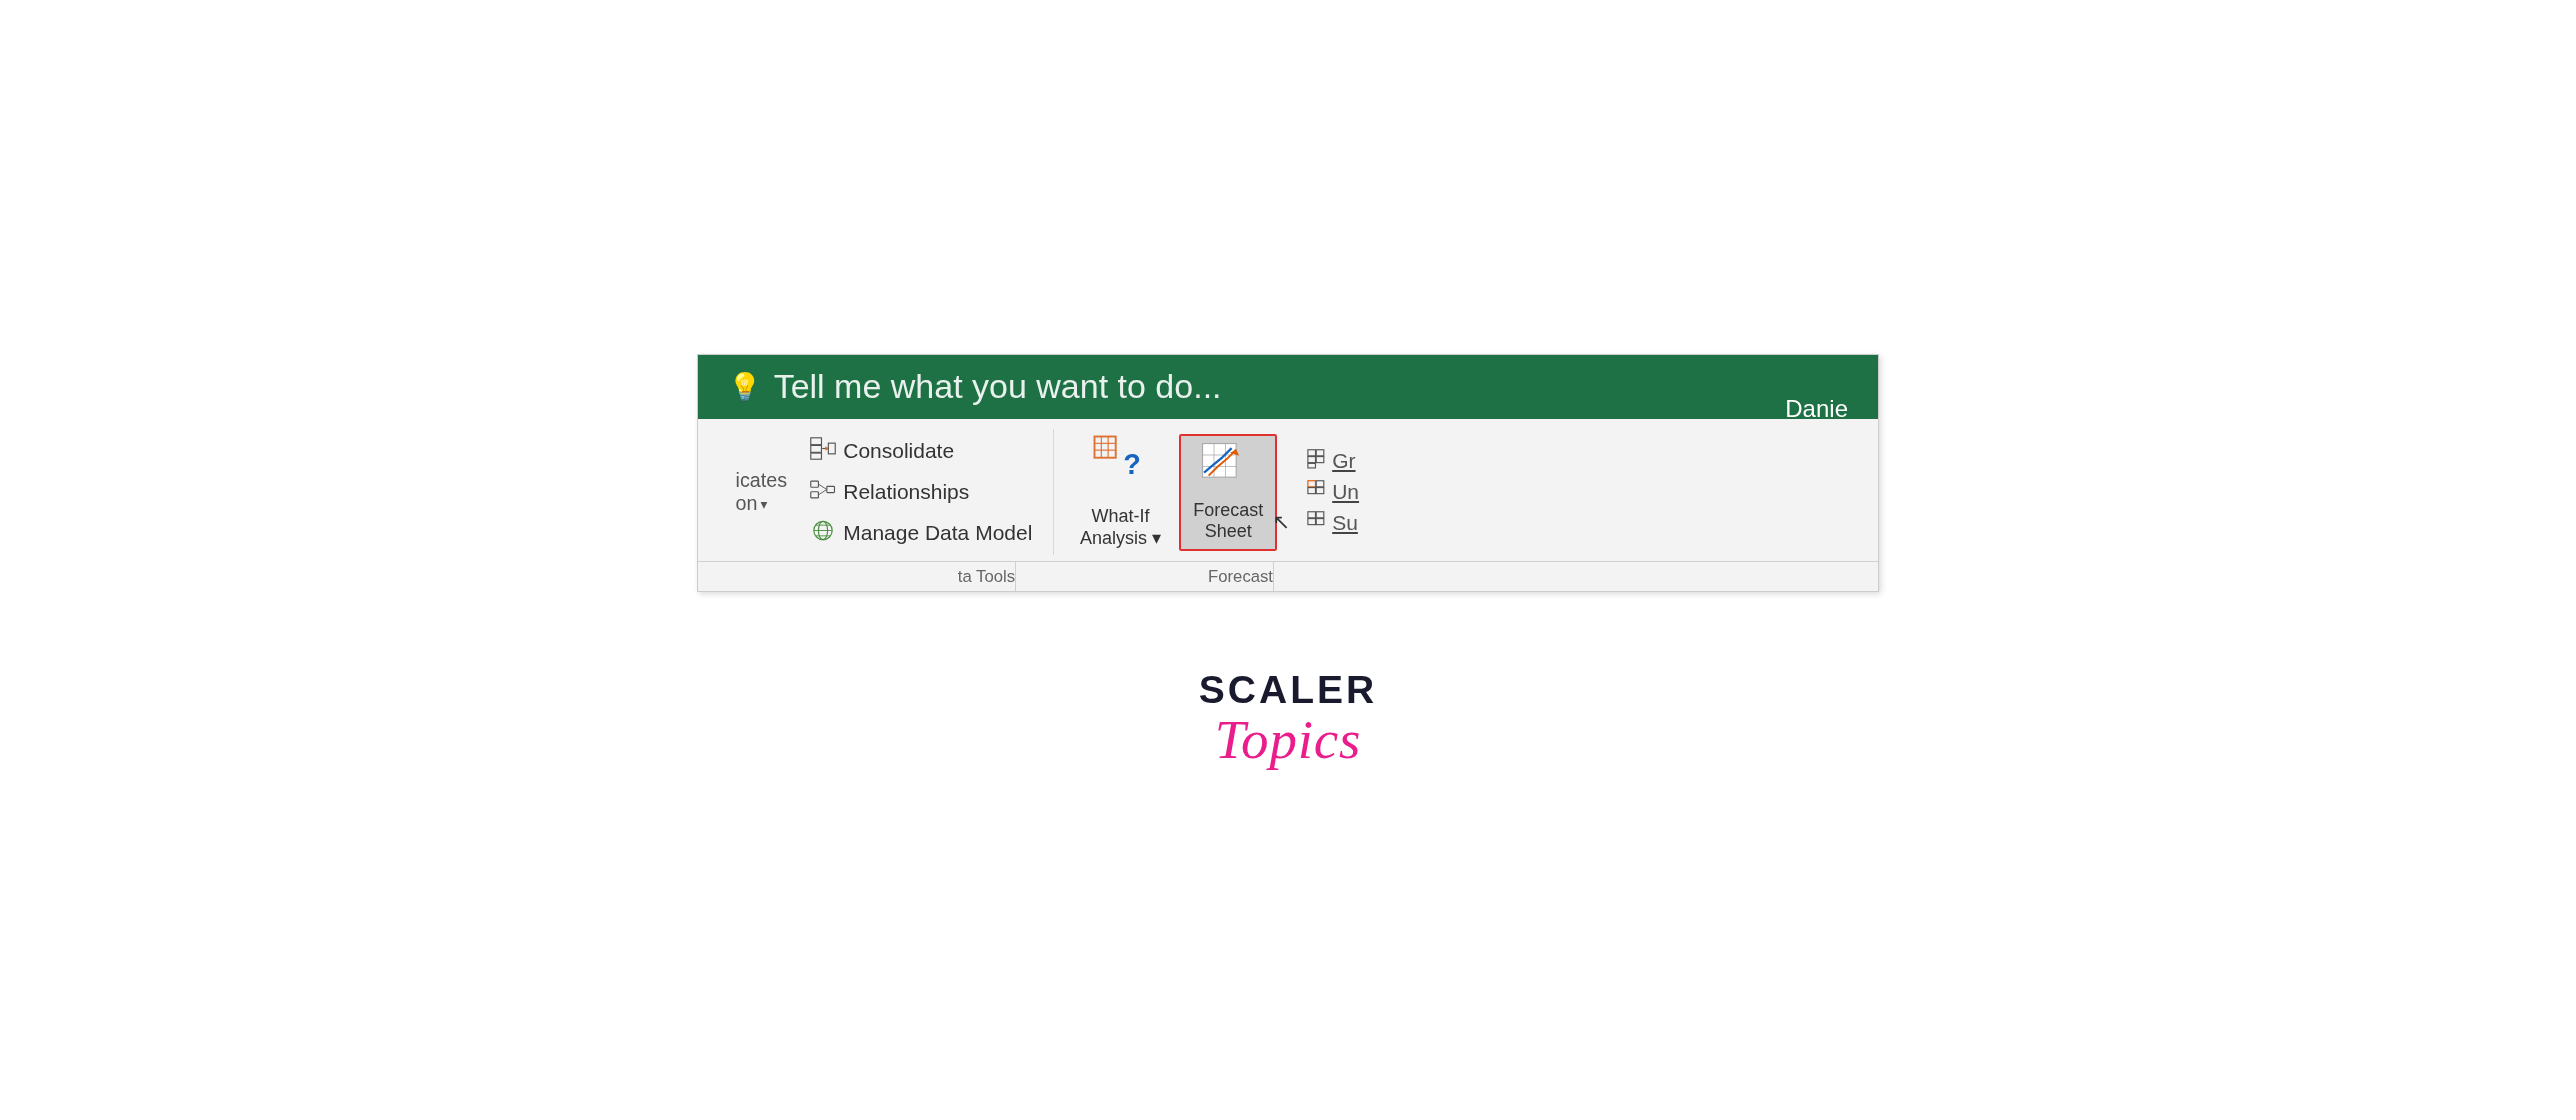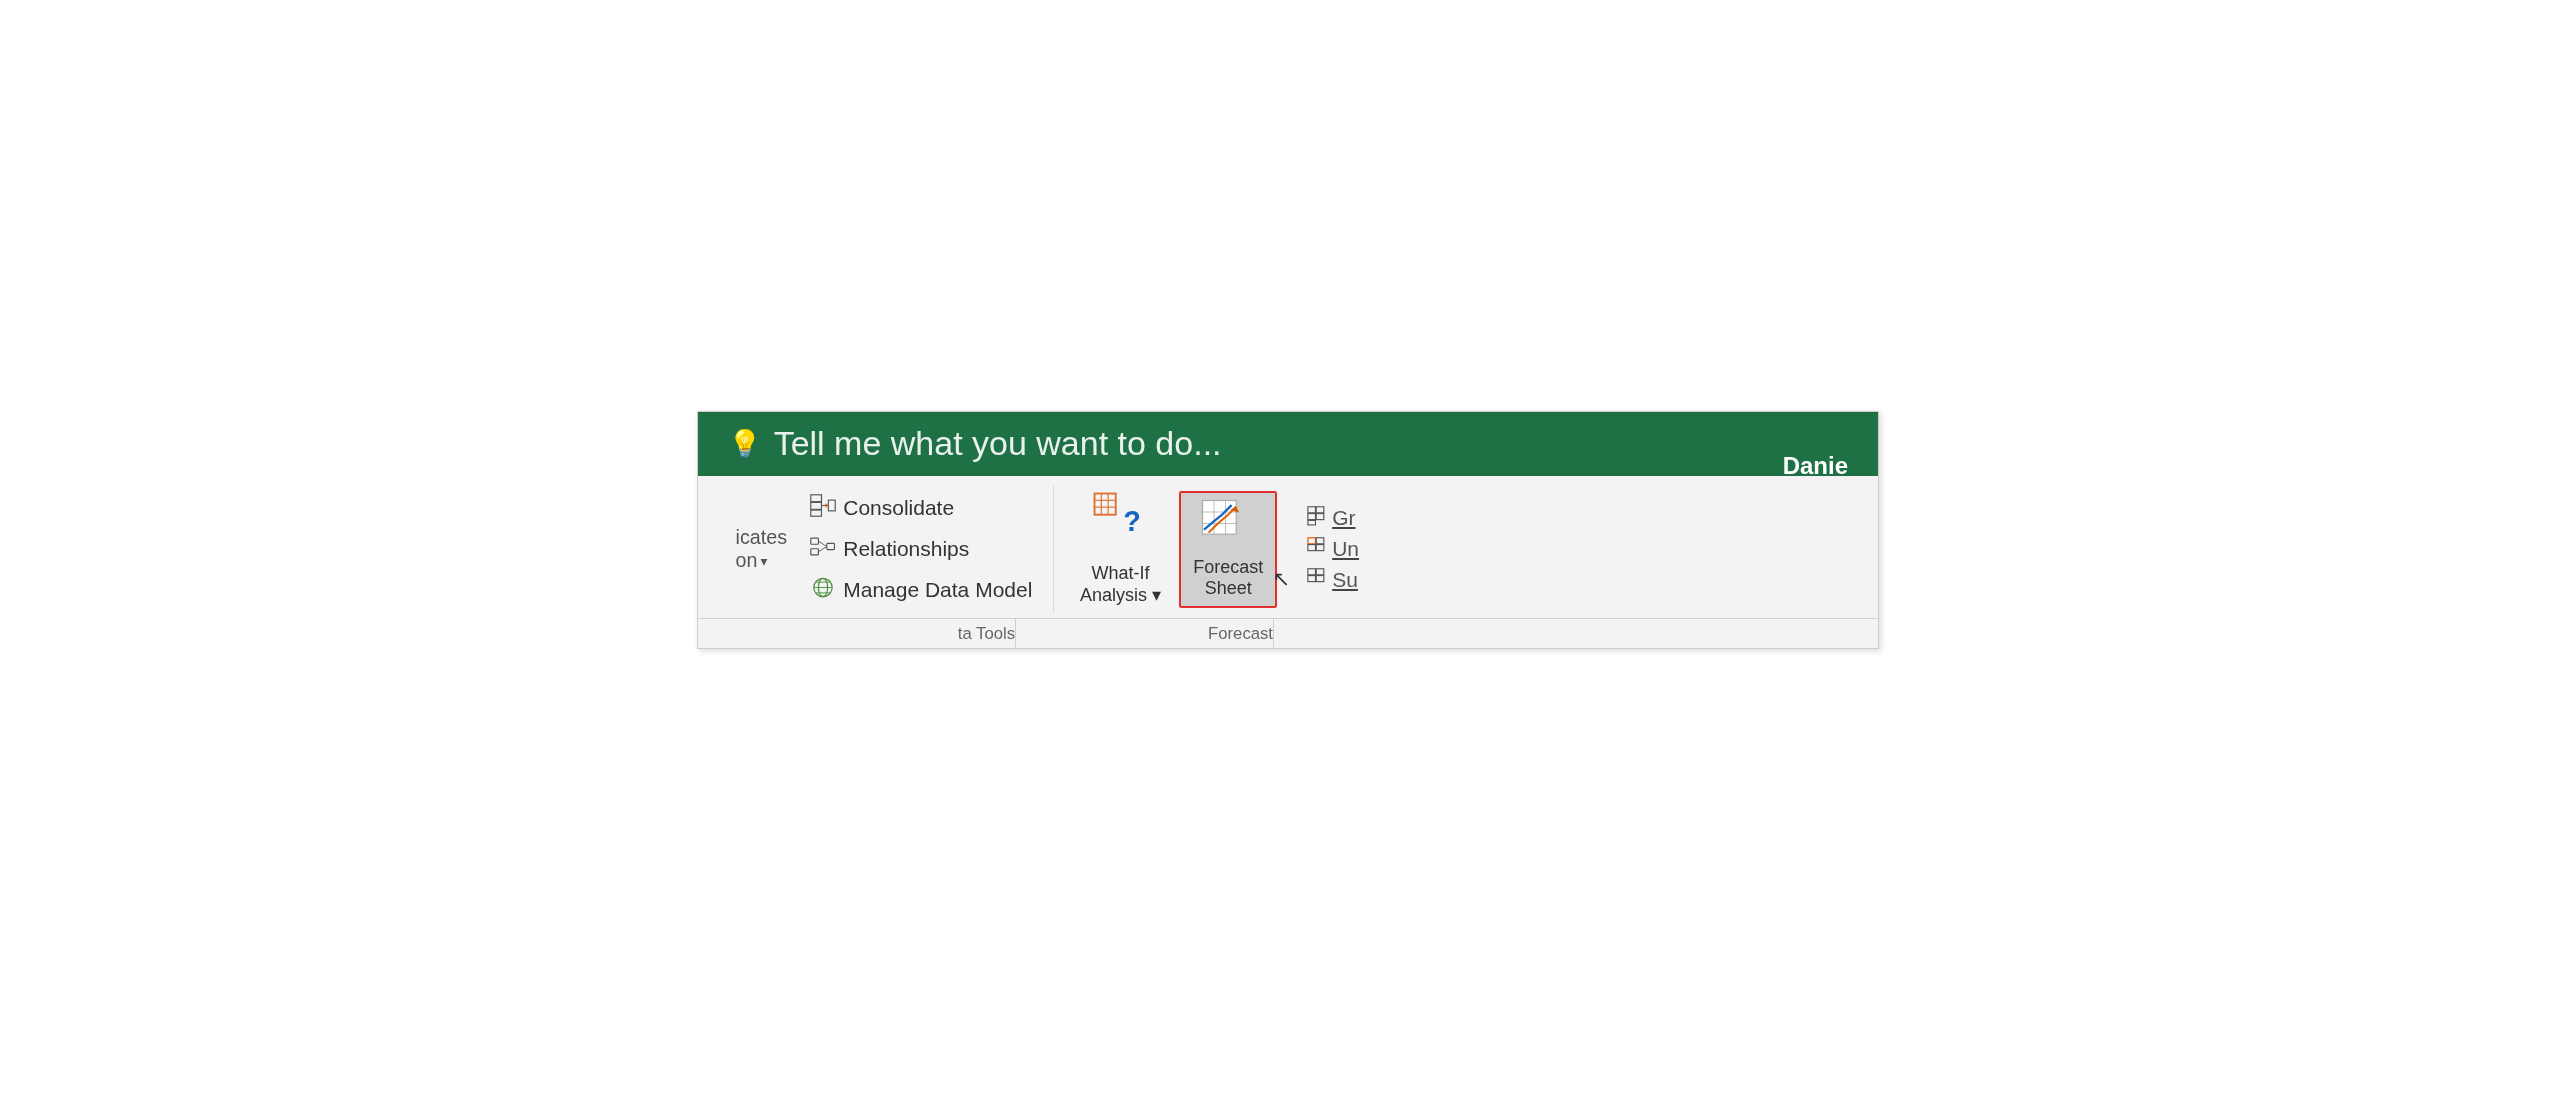--- a/index.html
+++ b/index.html
@@ -55,21 +55,21 @@
 
     .tell-me-text {
       color: #ffffff;
       font-size: 34px;
       opacity: 0.9;
     }
 
     .user-name {
       color: #ffffff;
       font-size: 24px;
-      font-weight: 700;
+      font-weight: 400;
       margin-top: 44px;
     }
 
     
     .ribbon-body {
       background: #f3f3f3;
       padding: 10.6px 0 0 0;
       display: flex;
       flex-direction: column;
     }
@@ -459,15 +459,19 @@
         </div>
         <div class="ribbon-label-item" style="width:258px;">
           <span>Forecast</span>
         </div>
         <div class="ribbon-label-item" style="width:136px; border-right:none;"></div>
       </div>
 
     </div>
   </div>
 
+  <div class="logo-container">
+    <span class="logo-scaler">SCALER</span>
+    <span class="logo-topics">Topics</span>
+  </div>
 
 </div>
 
 
 </body></html>

